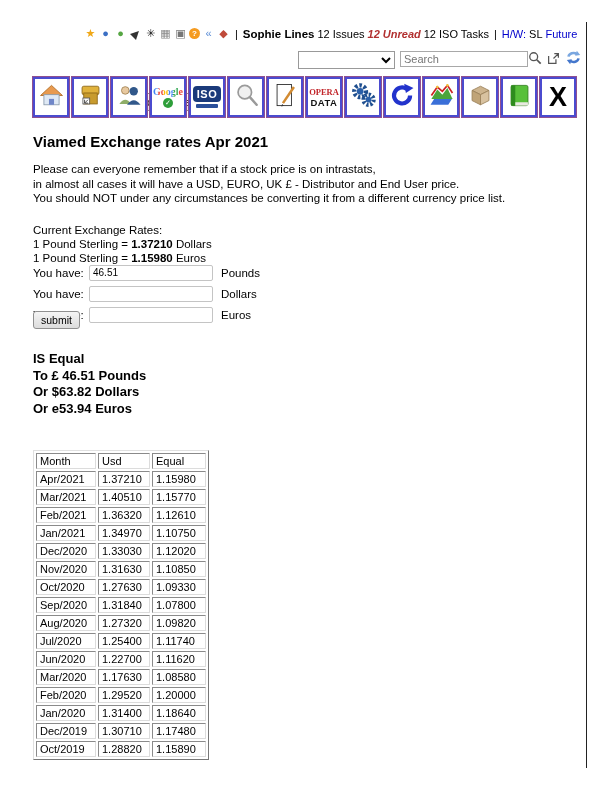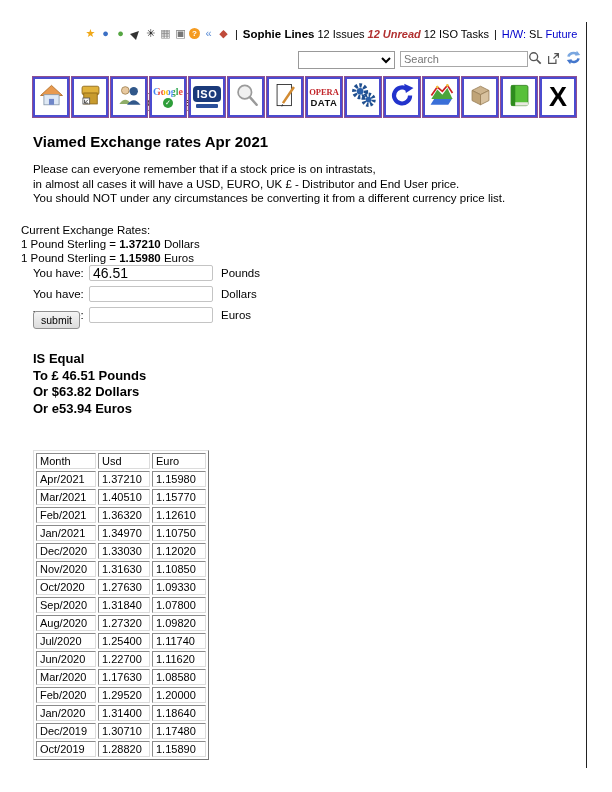--- a/index.html
+++ b/index.html
@@ -32,25 +32,25 @@
       line-height:10px;text-align:center;margin-top:1px;}
   .iso-badge{background:#1a3a7a;color:#fff;font-weight:bold;font-size:11px;border-radius:4px;
       padding:2px 4px;letter-spacing:.5px;}
   .iso-band{width:22px;height:4px;background:#2a4f9a;margin-top:2px;border-radius:1px;}
   .opera-top{color:#c2252a;font-family:"Liberation Serif",serif;font-size:8.5px;font-weight:bold;}
   .opera-bot{color:#111;font-size:9.5px;font-weight:bold;letter-spacing:.5px;}
   .x-glyph{font-size:27px;font-weight:bold;line-height:27px;}
   
   #page-title{top:133px;left:33px;font-size:15px;font-weight:bold;}
   #intro{top:162px;left:33px;font-size:11.5px;line-height:14.5px;}
-  #rates{top:223px;left:21px;font-size:11.5px;line-height:14px;}
+  #rates{top:223px;left:33px;font-size:11.5px;line-height:14px;}
   #converter{top:262px;left:33px;font-size:11.5px;}
   .conv-row{display:flex;align-items:center;height:21px;}
   .conv-label{width:56px;}
-  .conv-input{width:116px;height:14px;border:1px solid #c4c4c4;border-radius:2px;font-size:14px;padding:0 3px;}
+  .conv-input{width:116px;height:14px;border:1px solid #c4c4c4;border-radius:2px;font-size:10px;padding:0 3px;}
   .conv-cur{margin-left:8px;}
   #submit-btn{top:311px;left:33px;height:18px;padding:0 7px;font-size:10.5px;
       background:linear-gradient(#f5f5f5,#dcdcdc);border:1px solid #909090;border-radius:3px;}
   #result{top:351px;left:33px;font-size:13px;font-weight:bold;line-height:16.5px;}
   #history-label{top:454px;left:33px;font-size:11.5px;}
   #history-wrap{top:450px;left:33px;width:180px;height:320px;overflow:hidden;}
   table.hist{border-collapse:separate;border-spacing:2px;font-size:11px;
       border:1px solid;border-color:#e0e0e0 #777 #777 #e0e0e0;background:#fff;}
   table.hist th,table.hist td{border:1px solid;border-color:#8a8a8a #dcdcdc #dcdcdc #8a8a8a;
       padding:0 3px;height:14px;text-align:left;font-weight:normal;white-space:nowrap;}
@@ -241,21 +241,21 @@
     <div>Or e53.94 Euros</div>
   </div>
 
 <div class="abs" id="history-label">History Exchange Rates:</div>
 <div class="abs" id="history-wrap">
   <table class="hist">
     <thead>
         <tr>
           <th class="col-month">Month</th>
           <th class="col-usd">Usd</th>
-          <th class="col-euro">Euro</th>
+          <th class="col-euro">Equal</th>
         </tr>
       </thead>
     <tbody>
         <tr>
           <td class="col-month">Apr/2021</td>
           <td class="col-usd">1.37210</td>
           <td class="col-euro">1.15980</td>
         </tr>
         <tr>
           <td class="col-month">Mar/2021</td>

